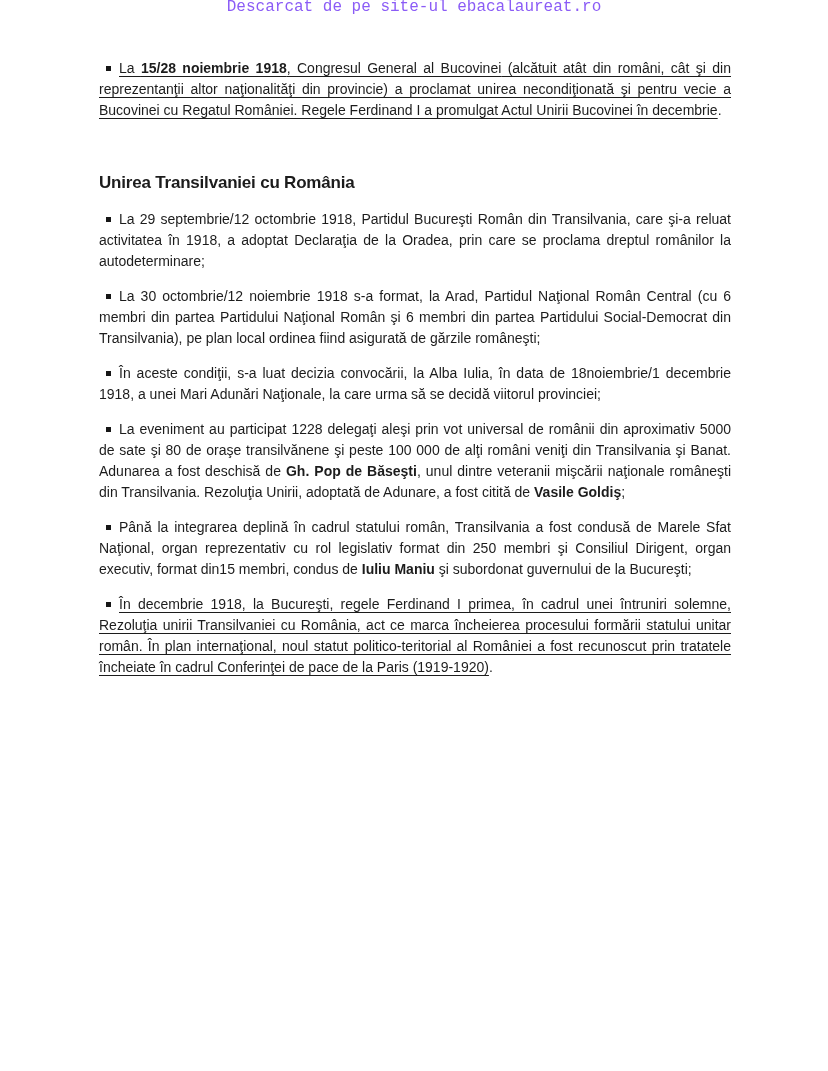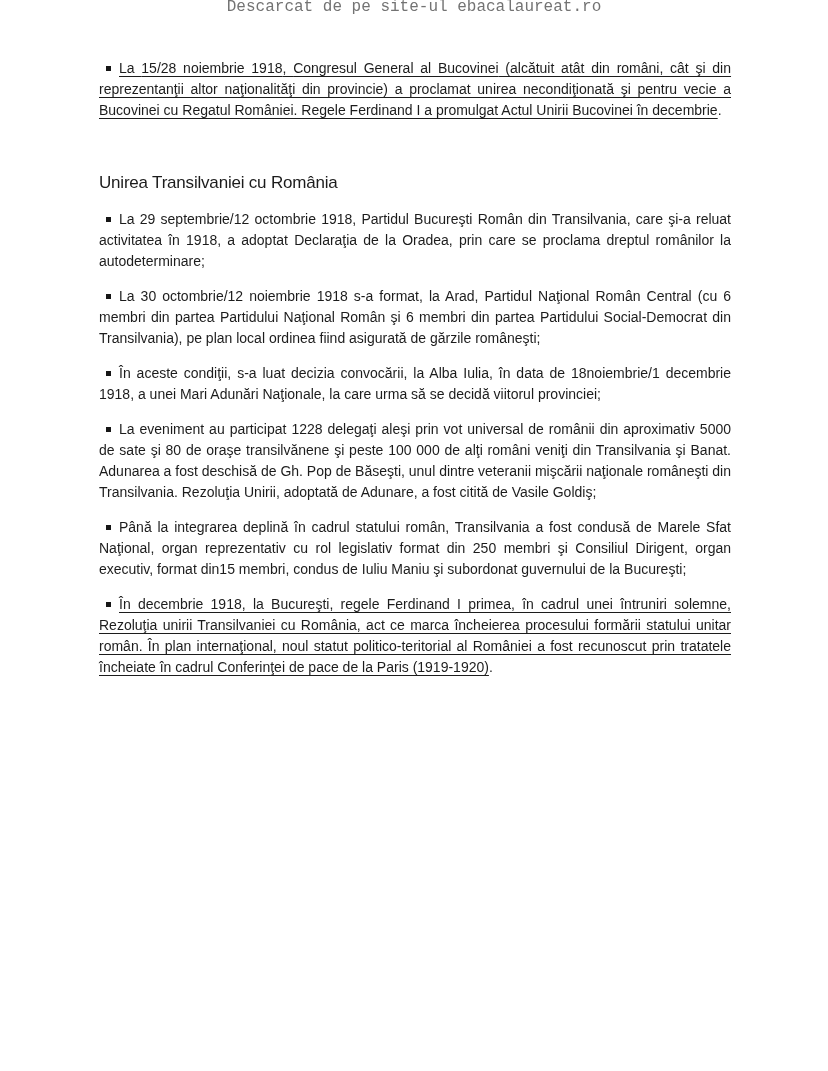--- a/index.html
+++ b/index.html
@@ -29,45 +29,45 @@
   p.bullet{
     margin:0 0 14px 0;
     font-size:14px;
     line-height:21px;
     text-align:justify;
     text-indent:7px;
     hyphens:none;
   }
   h2.heading{
     font-size:17px;
-    font-weight:400;
+    font-weight:700;
     line-height:24px;
     margin:50px 0 14px 0;
     letter-spacing:-0.2px;
   }
   .bullet-marker{
     display:inline-block;
     width:5px;height:5px;
     background:#161616;
     margin-right:8px;
     vertical-align:2px;
   }
-  .b{font-weight:400;}
+  .b{font-weight:700;}
   .i{}
   .u{
     text-decoration:underline;
     text-decoration-thickness:1.2px;
     text-underline-offset:3px;
   }
 </style>
 </head>
 <body>
 
 <div class="page" style="background: rgb(255, 255, 255); color: rgb(28, 28, 28);">
-  <div class="watermark" style="color: #737373;">Descarcat de pe site-ul ebacalaureat.ro</div>
+  <div class="watermark" style="color: #8b5cf6;">Descarcat de pe site-ul ebacalaureat.ro</div>
   <div class="content">
       <p class="bullet"><span class="bullet-marker"></span><span class="u">La </span><span class="b u">15/28 noiembrie 1918</span><span class="u">, </span><span class="i u">Congresul General al Bucovinei</span><span class="u"> (alcătuit atât din români, cât şi din reprezentanţii altor naţionalităţi din provincie) a proclamat unirea necondiţionată şi pentru vecie a Bucovinei cu Regatul României. Regele Ferdinand I a promulgat Actul Unirii Bucovinei în decembrie</span><span>.</span></p>
       <h2 class="heading">Unirea Transilvaniei cu România</h2>
       <p class="bullet"><span class="bullet-marker"></span><span>La 29 septembrie/12 octombrie 1918, </span><span class="i">Partidul Bucureşti Român</span><span> din Transilvania, care şi-a reluat activitatea în 1918, a adoptat </span><span class="i">Declaraţia de la Oradea</span><span>, prin care se proclama dreptul românilor la autodeterminare;</span></p>
       <p class="bullet"><span class="bullet-marker"></span><span>La 30 octombrie/12 noiembrie 1918 s-a format, la Arad, </span><span class="i">Partidul Naţional Român Central</span><span> (cu 6 membri din partea Partidului Naţional Român şi 6 membri din partea Partidului Social-Democrat din Transilvania), pe plan local ordinea fiind asigurată de gărzile româneşti;</span></p>
       <p class="bullet"><span class="bullet-marker"></span><span>În aceste condiţii, s-a luat decizia convocării, la Alba Iulia, în data de 18noiembrie/1 decembrie 1918, a unei Mari Adunări Naţionale, la care urma să se decidă viitorul provinciei;</span></p>
       <p class="bullet"><span class="bullet-marker"></span><span>La eveniment au participat 1228 delegaţi aleşi prin vot universal de românii din aproximativ 5000 de sate şi 80 de oraşe transilvănene şi peste 100 000 de alţi români veniţi din Transilvania şi Banat. Adunarea a fost deschisă de </span><span class="b">Gh. Pop de Băseşti</span><span>, unul dintre veteranii mişcării naţionale româneşti din Transilvania. Rezoluţia Unirii, adoptată de Adunare, a fost citită de </span><span class="b">Vasile Goldiş</span><span>;</span></p>
       <p class="bullet"><span class="bullet-marker"></span><span>Până la integrarea deplină în cadrul statului român, Transilvania a fost condusă de </span><span class="i">Marele Sfat Naţional</span><span>, organ reprezentativ cu rol legislativ format din 250 membri şi </span><span class="i">Consiliul Dirigent</span><span>, organ executiv, format din15 membri, condus de </span><span class="b">Iuliu Maniu</span><span> şi subordonat guvernului de la Bucureşti;</span></p>
       <p class="bullet"><span class="bullet-marker"></span><span class="u">În decembrie 1918, la Bucureşti, regele Ferdinand I primea, în cadrul unei întruniri solemne, Rezoluţia unirii Transilvaniei cu România, act ce marca încheierea procesului formării statului unitar român. În plan internaţional, noul statut politico-teritorial al României a fost recunoscut prin tratatele încheiate în cadrul Conferinţei de pace de la Paris (1919-1920)</span><span>.</span></p>
     </div>

